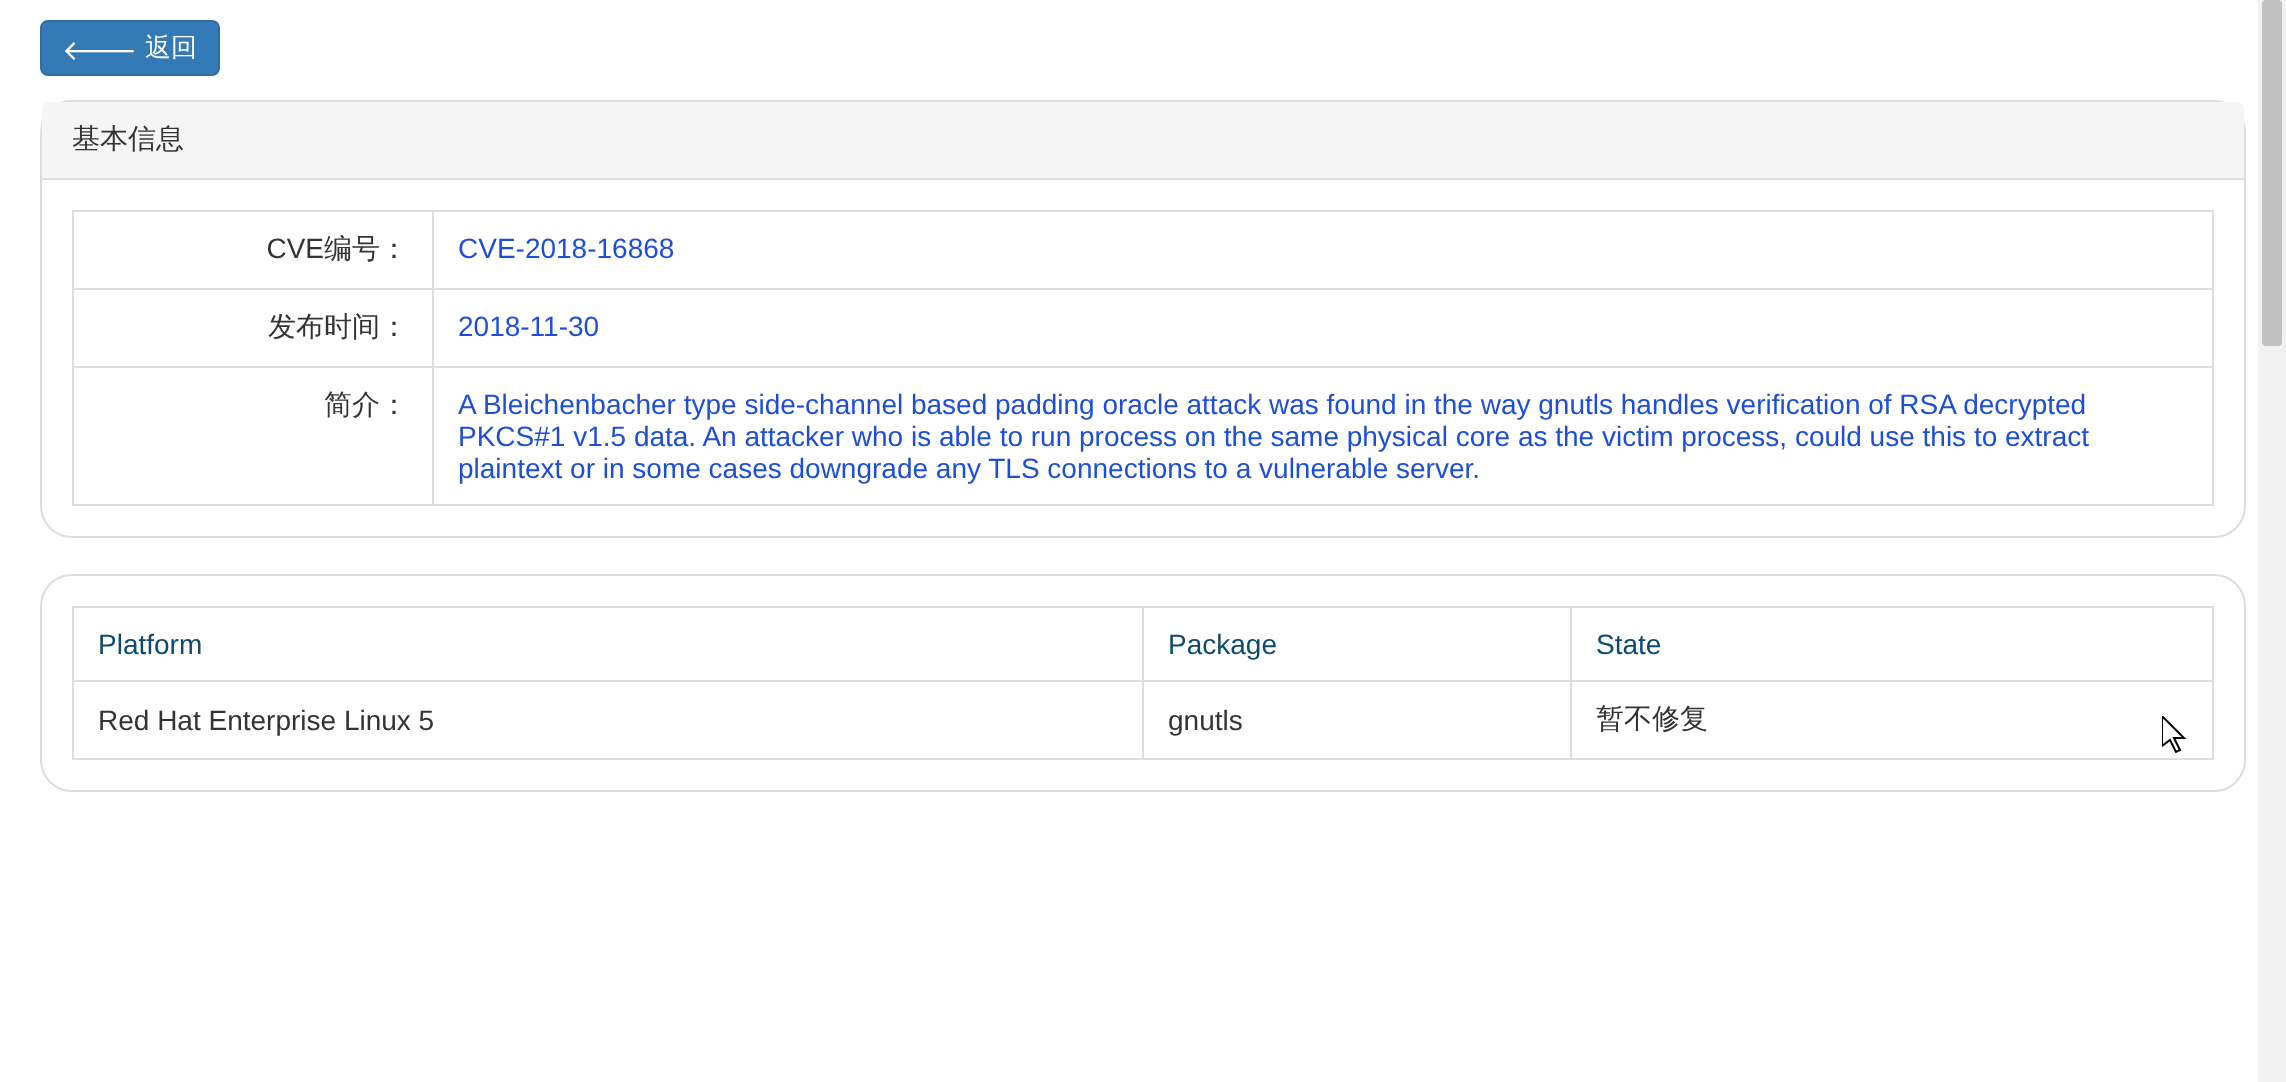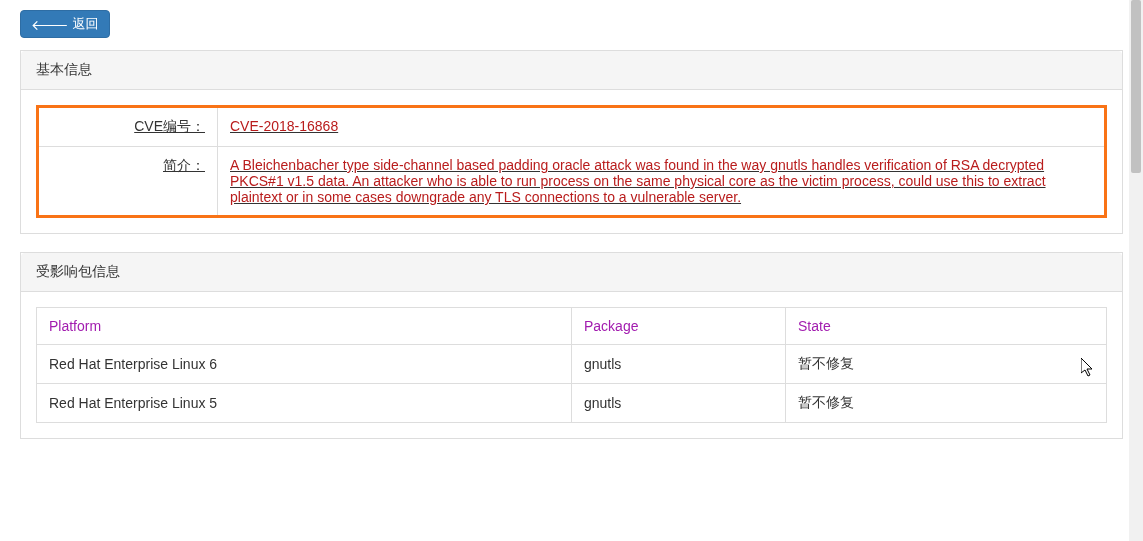--- a/index.html
+++ b/index.html
@@ -27,69 +27,68 @@
       font-size: 13px;
       cursor: pointer;
       margin-bottom: 12px;
     }
     .back-arrow {
       margin-right: 4px;
       font-size: 14px;
     }
     .panel {
       border: 1px solid #ddd;
-      border-radius: 0;
+      border-radius: 16px;
       margin-bottom: 18px;
       background: #fff;
     }
     .panel-header {
       background: #f5f5f5;
       border-bottom: 1px solid #ddd;
       padding: 10px 15px;
       font-size: 14px;
       color: #333;
       border-top-left-radius: 4px;
       border-top-right-radius: 4px;
     }
     .panel-body {
       padding: 15px;
     }
     .info-table {
       width: 100%;
       border-collapse: collapse;
-      border: 3px solid #f97316;
-      text-decoration: underline;
+      border: 1px solid #f97316;
     }
     .info-table td {
       border: 1px solid #ddd;
       padding: 10px 12px;
       vertical-align: top;
     }
     .info-label {
       width: 180px;
       text-align: right;
       color: #333;
     }
     .info-value {
-      color: #b91c1c;
+      color: #1d4ed8;
     }
     .affected-table {
       width: 100%;
       border-collapse: collapse;
       border: 1px solid #ddd;
     }
     .affected-table th,
     .affected-table td {
       border: 1px solid #ddd;
       padding: 10px 12px;
       text-align: left;
     }
     .affected-table th {
       font-weight: normal;
-      color: #a21caf;
+      color: #0c4a6e;
       background: #fff;
     }
     .scrollbar-track {
       position: fixed;
       right: 0;
       top: 0;
       width: 14px;
       height: 100%;
       background: #f1f1f1;
     }
@@ -126,47 +125,43 @@
       <span>基本信息</span>
     </div>
     <div class="panel-body">
       <table class="info-table">
         <tbody>
           <tr>
             <td class="info-label">CVE编号：</td>
             <td class="info-value">CVE-2018-16868</td>
           </tr>
           <tr>
+            <td class="info-label">发布时间：</td>
+            <td class="info-value">2018-11-30</td>
+          </tr>
+          <tr>
             <td class="info-label">简介：</td>
             <td class="info-value">A Bleichenbacher type side-channel based padding oracle attack was found in the way gnutls handles verification of RSA decrypted PKCS#1 v1.5 data. An attacker who is able to run process on the same physical core as the victim process, could use this to extract plaintext or in some cases downgrade any TLS connections to a vulnerable server.</td>
           </tr>
         </tbody>
       </table>
     </div>
   </div>
 
   <div class="panel">
-    <div class="panel-header">
-      <span>受影响包信息</span>
-    </div>
     <div class="panel-body">
       <table class="affected-table">
         <thead>
           <tr>
             <th style="width:50%">Platform</th>
             <th style="width:20%">Package</th>
             <th style="width:30%">State</th>
           </tr>
         </thead>
         <tbody>
-          <tr>
-            <td>Red Hat Enterprise Linux 6</td>
-            <td>gnutls</td>
-            <td>暂不修复</td>
-          </tr>
           <tr>
             <td>Red Hat Enterprise Linux 5</td>
             <td>gnutls</td>
             <td>暂不修复</td>
           </tr>
         </tbody>
       </table>
     </div>
   </div>
 

